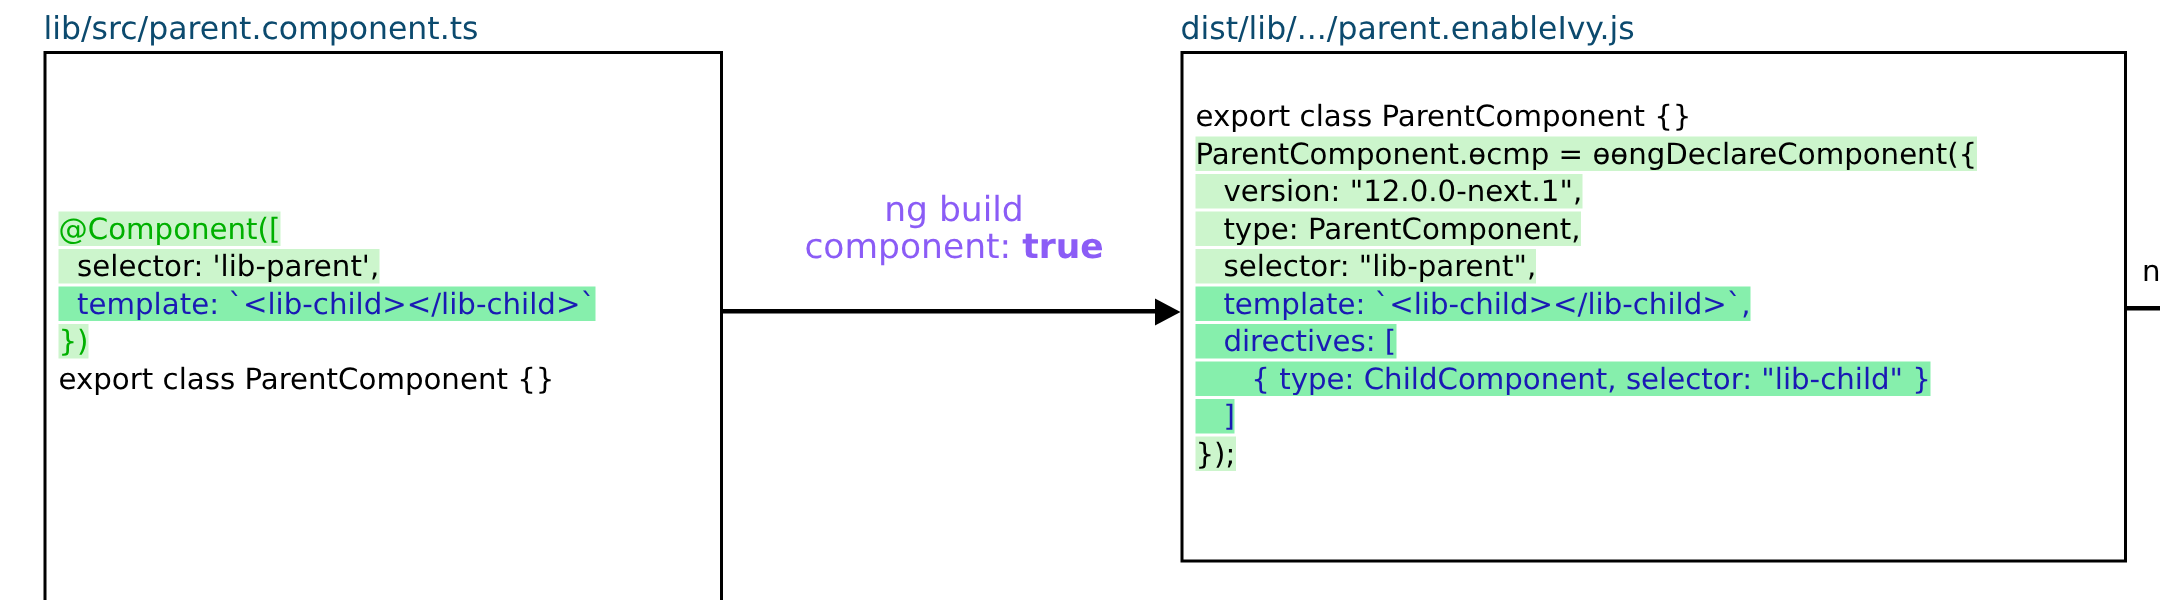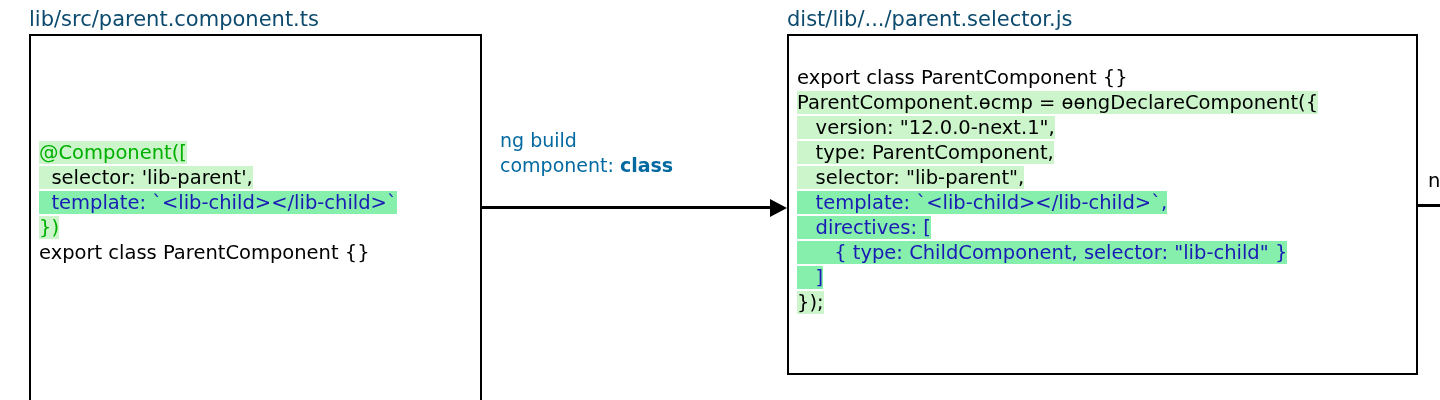--- a/index.html
+++ b/index.html
@@ -64,24 +64,25 @@
   .arrow-head {
     position: absolute;
     width: 0;
     height: 0;
     border-top: 9px solid transparent;
     border-bottom: 9px solid transparent;
     border-left: 17px solid #000000;
   }
   .arrow-label {
     position: absolute;
-    font-size: 19px;
+    text-align: center;
+    font-size: 23px;
     line-height: 25px;
     white-space: nowrap;
-    color: #0369a1;
+    color: #8b5cf6;
   }
 
   .edge-fragment {
     position: absolute;
     font-size: 19.5px;
     line-height: 25px;
     white-space: nowrap;
     color: #000;
     overflow: hidden;
   }
@@ -90,26 +91,26 @@
 <body>
 
 <div class="panel-title" style="left:29px; top:7px;">lib/src/parent.component.ts</div>
 
 <div class="code-box" style="left:29px; top:34px; width:453px; height:394px;">
   <div class="code-body" id="left-code" style="left:8px; top:104px;"><div class="line"><span class="hl-green t-green">@Component([</span></div><div class="line"><span class="hl-green t-black">  selector: 'lib-parent',</span></div><div class="line"><span class="hl-blue t-blue">  template: `&lt;lib-child&gt;&lt;/lib-child&gt;`</span></div><div class="line"><span class="hl-green t-green">})</span></div><div class="line"><span class="t-black">export class ParentComponent {}</span></div></div>
 </div>
 
 <div class="arrow-label" style="left:500px; top:128px; width:272px;">
   <div>ng build</div>
-  <div><span>component: </span><span class="t-bold">class</span></div>
+  <div><span>component: </span><span class="t-bold">true</span></div>
 </div>
 
 <div class="arrow-line" style="left:482px; top:206px; width:288px;"></div>
 <div class="arrow-head" style="left:770px; top:198.5px;"></div>
 
-<div class="panel-title" style="left:787px; top:7px;">dist/lib/.../parent.selector.js</div>
+<div class="panel-title" style="left:787px; top:7px;">dist/lib/.../parent.enableIvy.js</div>
 
 <div class="code-box" style="left:787px; top:34px; width:631px; height:341px;">
   <div class="code-body" id="right-code" style="left:8px; top:29px;"><div class="line"><span class="t-black">export class ParentComponent {}</span></div><div class="line"><span class="hl-green t-black">ParentComponent.ɵcmp = ɵɵngDeclareComponent({</span></div><div class="line"><span class="hl-green t-black">   version: "12.0.0-next.1",</span></div><div class="line"><span class="hl-green t-black">   type: ParentComponent,</span></div><div class="line"><span class="hl-green t-black">   selector: "lib-parent",</span></div><div class="line"><span class="hl-blue t-blue">   template: `&lt;lib-child&gt;&lt;/lib-child&gt;`,</span></div><div class="line"><span class="hl-blue t-blue">   directives: [</span></div><div class="line"><span class="hl-blue t-blue">      { type: ChildComponent, selector: "lib-child" }</span></div><div class="line"><span class="hl-blue t-blue">   ]</span></div><div class="line"><span class="hl-green t-black">});</span></div></div>
 </div>
 
 <div class="arrow-line" style="left:1418px; top:204px; width:22px;"></div>
 <div class="edge-fragment" style="left:1428px; top:168px; width:12px;">n</div>
 
 </body></html>

